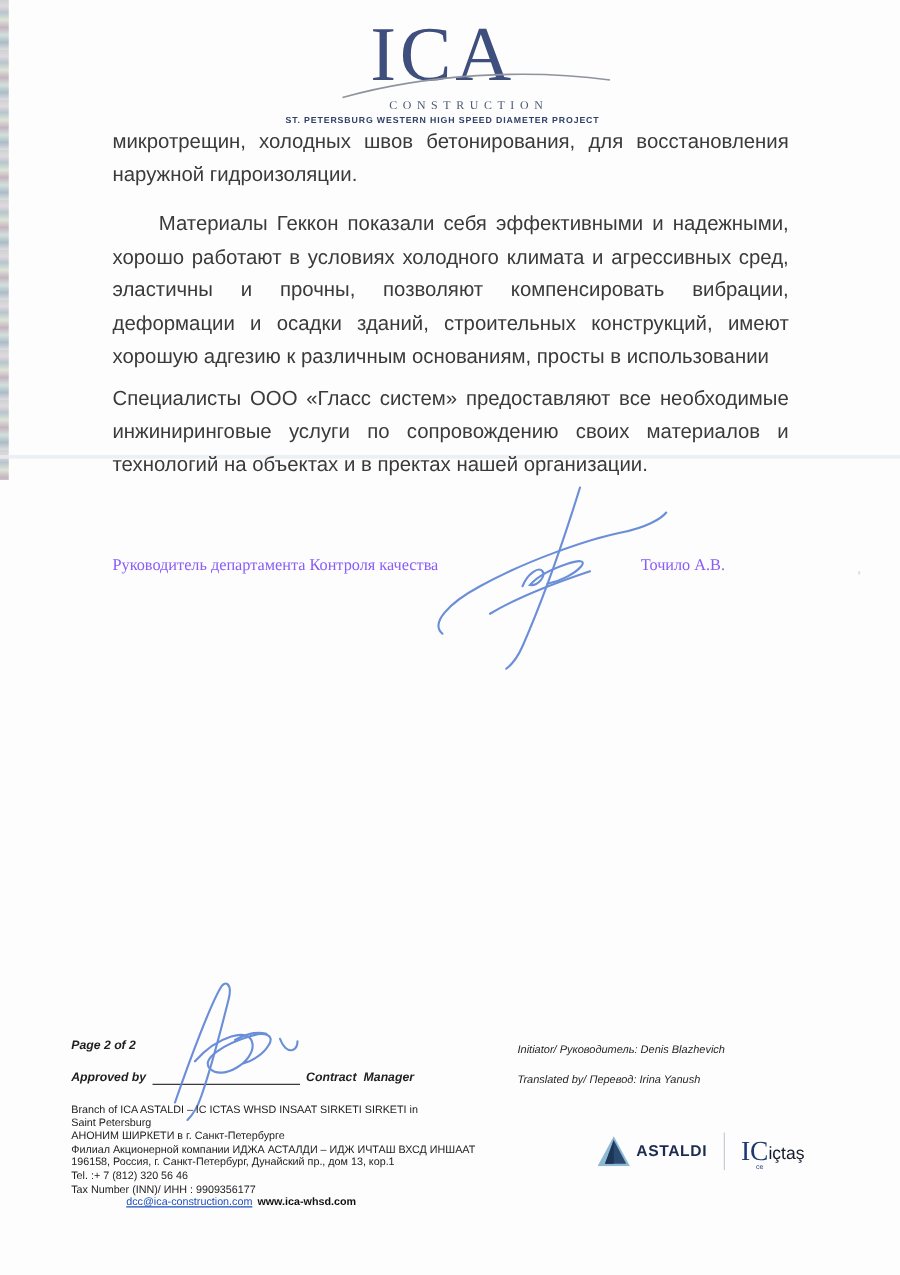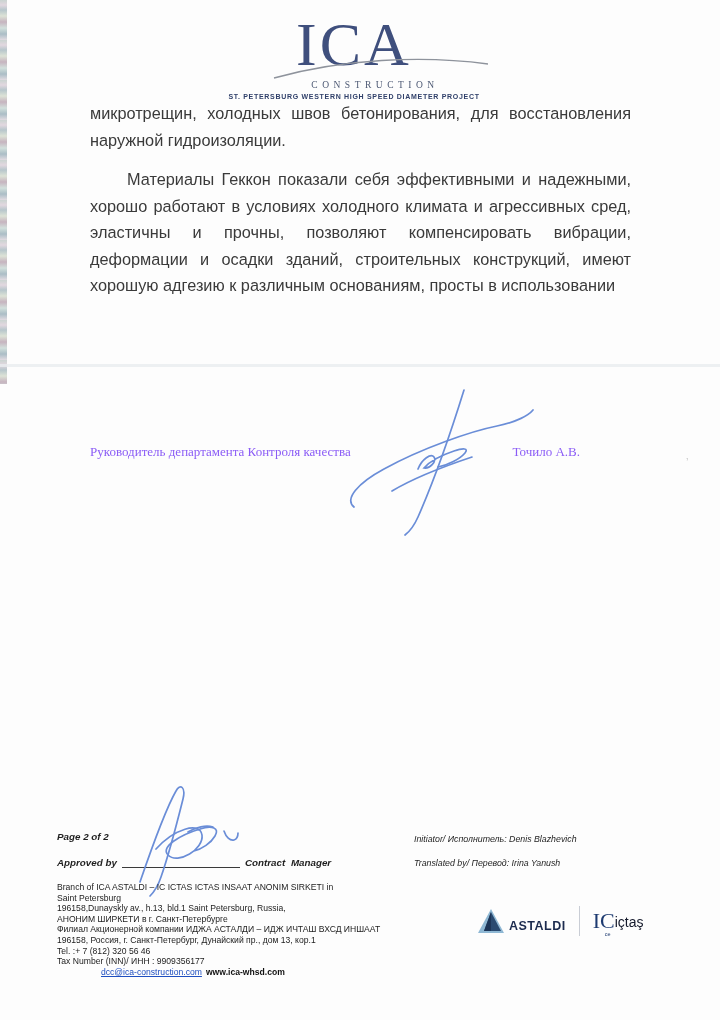--- a/index.html
+++ b/index.html
@@ -56,21 +56,21 @@
     display:flex; align-items:flex-end; }
   .approved-line { display:inline-block; width:118px; height:11px;
     border-bottom:1.2px solid #3a3a3a; margin:0 5px; }
   .role { word-spacing:3px; }
   .company { left:57px; top:882px; font-size:8.6px; line-height:10.6px; color:#1c1c1c; }
   .company a { color:#1f4fc0; text-decoration:underline;padding-left:44px; }
   .site { font-weight:bold; margin-left:4px; color:#111; }
 
   
   .logos { left:478px; top:906px; display:flex; align-items:center; gap:13px; }
-  .astaldi { display:flex; align-items:flex-end; gap:5px; }
+  .astaldi { display:flex; align-items:center; gap:5px; }
   .astaldi-text { font-size:12.5px; font-weight:bold; color:#1c2b4e; letter-spacing:.5px; }
   .logo-divider { width:1px; height:30px; background:#c9cdd5; }
   .ictas { display:flex; align-items:flex-start; }
   .ic-serif { font-family:"Liberation Serif", serif; font-size:22px; line-height:1;
     color:#1d3a70; position:relative; }
   .ic-ce { position:absolute; left:12px; bottom:-5px; font-size:5.5px; color:#1d3a70;
     font-family:"Liberation Sans", sans-serif; }
   .ictas-text { font-size:14px; font-weight:normal; color:#14192b; margin-top:4px; }
 </style>
 </head>
@@ -87,59 +87,59 @@
     <svg class="logo-arc" width="218" height="30" viewBox="0 0 218 30">
       <path d="M2,26 C70,7 150,3 216,12" fill="none" stroke="#8e939c" stroke-width="1.3"></path>
     </svg>
     <div class="logo-construction">CONSTRUCTION</div>
     <div class="logo-subtitle">ST. PETERSBURG WESTERN HIGH SPEED DIAMETER PROJECT</div>
   </div>
 
   <div class="body-block">
     <p class="p1">микротрещин, холодных швов бетонирования, для восстановления наружной гидроизоляции.</p>
     <p class="p2">Материалы Геккон показали себя эффективными и надежными, хорошо работают в условиях холодного климата и агрессивных сред, эластичны и прочны, позволяют компенсировать вибрации, деформации и осадки зданий, строительных конструкций, имеют хорошую адгезию к различным основаниям, просты в использовании</p>
+    <p class="p3">Специалисты ООО «Гласс систем» предоставляют все необходимые инжиниринговые  услуги по сопровождению своих материалов и технологий на объектах и в пректах нашей организации.</p>
   </div>
 
   <div class="sign-row">
     <span>Руководитель департамента Контроля качества</span>
     <span>Точило А.В.</span>
   </div>
 
   <svg class="sig" style="left:332px; top:385px;" width="210" height="152" viewBox="0 0 210 152">
     <g fill="none" stroke="#6388d6" stroke-width="1.7" stroke-linecap="round" opacity=".95">
       <path d="M132,5 C123,34 108,82 86,132 C82,141 77,147 73,150"></path>
       <path d="M22,122 C12,114 26,98 52,84 C90,63 140,46 165,41 C185,37 197,30 201,25"></path>
       <path d="M86,84 C90,74 99,68 102,72 C105,76 98,84 92,83 C98,76 110,70 122,66 C131,63 137,63 133,68 C128,74 116,80 106,82"></path>
       <path d="M60,106 C80,94 110,82 140,72"></path>
     </g>
   </svg>
 
   <div class="ft page-label">Page 2 of 2</div>
-  <div class="ft initiator">Initiator/ Исполнитель: Denis Blazhevich</div>
+  <div class="ft initiator">Initiator/ Руководитель: Denis Blazhevich</div>
   <div class="ft translated">Translated by/ Перевод:  Irina Yanush</div>
 
   <div class="ft approved-row">
     <span>Approved by</span>
     <span class="approved-line"></span>
     <span class="role">Contract  Manager</span>
   </div>
 
   <svg class="sig" style="left:110px; top:779px;" width="158" height="118" viewBox="0 0 158 118">
     <g fill="none" stroke="#6388d6" stroke-width="1.7" stroke-linecap="round" opacity=".95">
       <path d="M30,103 C42,68 58,26 66,12 C70,4 76,8 73,20 C66,48 58,78 51,98 C48,107 44,113 40,117"></path>
       <path d="M46,70 C64,50 90,42 92,56 C94,70 68,86 58,76 C50,68 70,56 90,50 C102,46 110,49 105,57 C101,64 92,70 84,72"></path>
       <path d="M78,53 C86,48 96,46 103,48"></path>
       <path d="M114,52 C116,58 120,62 124,61 C127,60 128,57 128,54"></path>
     </g>
   </svg>
 
   <div class="ft company">
-    <div>Branch of ICA ASTALDI – IC ICTAS ICTAS INSAAT ANONIM SIRKETI in</div>
+    <div>Branch of ICA ASTALDI – IC ICTAS WHSD INSAAT SIRKETI SIRKETI in</div>
     <div>Saint Petersburg</div>
-    <div>196158,Dunayskly av., h.13, bld.1 Saint Petersburg, Russia,</div>
     <div>АНОНИМ ШИРКЕТИ в г. Санкт-Петербурге</div>
     <div>Филиал Акционерной компании ИДЖА АСТАЛДИ – ИДЖ ИЧТАШ ВХСД ИНШААТ</div>
     <div>196158, Россия, г. Санкт-Петербург, Дунайский пр., дом 13, кор.1</div>
     <div>Tel. :+ 7 (812) 320 56 46</div>
     <div>Tax Number (INN)/ ИНН : 9909356177</div>
     <div>
       <a>dcc@ica-construction.com</a><span class="site">www.ica-whsd.com</span>
     </div>
   </div>
 

